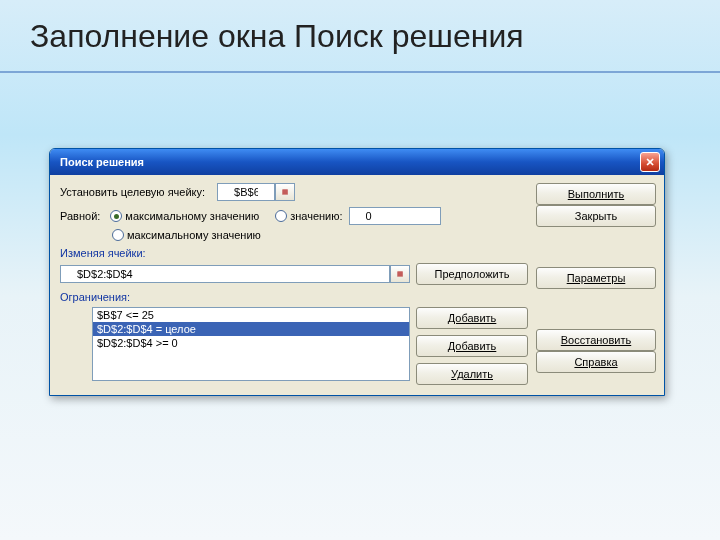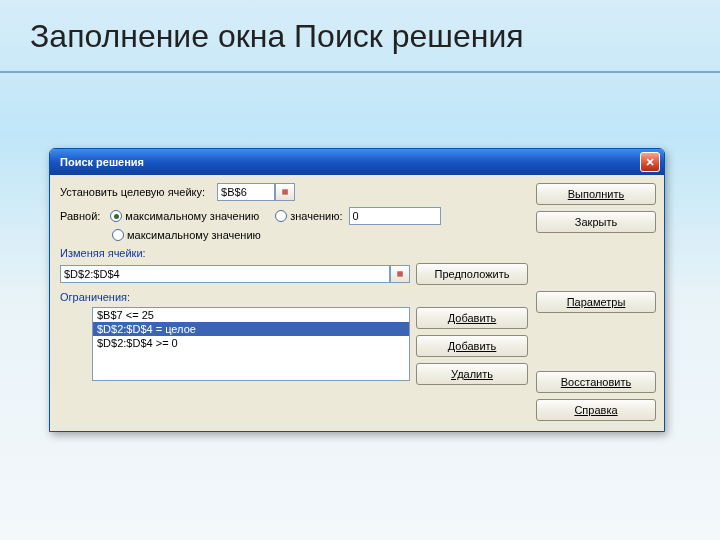--- a/index.html
+++ b/index.html
@@ -52,21 +52,21 @@
   }
   .body {
     display: flex;
     padding: 8px 8px 10px 10px;
   }
   .main-col { flex: 1; }
   .side-col {
     width: 120px;
     display: flex;
     flex-direction: column;
-    gap: 6px;
+    gap: 0;
     margin-left: 8px;
   }
   .btn {
     height: 22px;
     background: linear-gradient(180deg,#fdfdfd,#f1f0e7 45%,#e8e5d6);
     border: 1px solid #8b8b7a;
     border-radius: 3px;
     font-size: 11px;
     text-align: center;
     line-height: 20px;
@@ -74,21 +74,21 @@
   }
   .btn.small { width: 112px; }
   .btn u { text-decoration: underline; }
   .spacer { height: 20px; }
 
   .row { display: flex; align-items: center; gap: 6px; margin-bottom: 6px; }
   .lbl { white-space: nowrap; }
   input[type=text] {
     height: 18px;
     border: 1px solid #7f9db9;
-    padding: 0 3px;
+    padding: 0 16px;
     font-size: 11px;
     font-family: inherit;
   }
   .ref-btn {
     width: 20px; height: 18px;
     border: 1px solid #7f9db9;
     background: linear-gradient(180deg,#fff,#e8e5d6);
     display: inline-flex; align-items: center; justify-content: center;
     font-size: 7px; cursor: pointer;
     color: #b02020;

